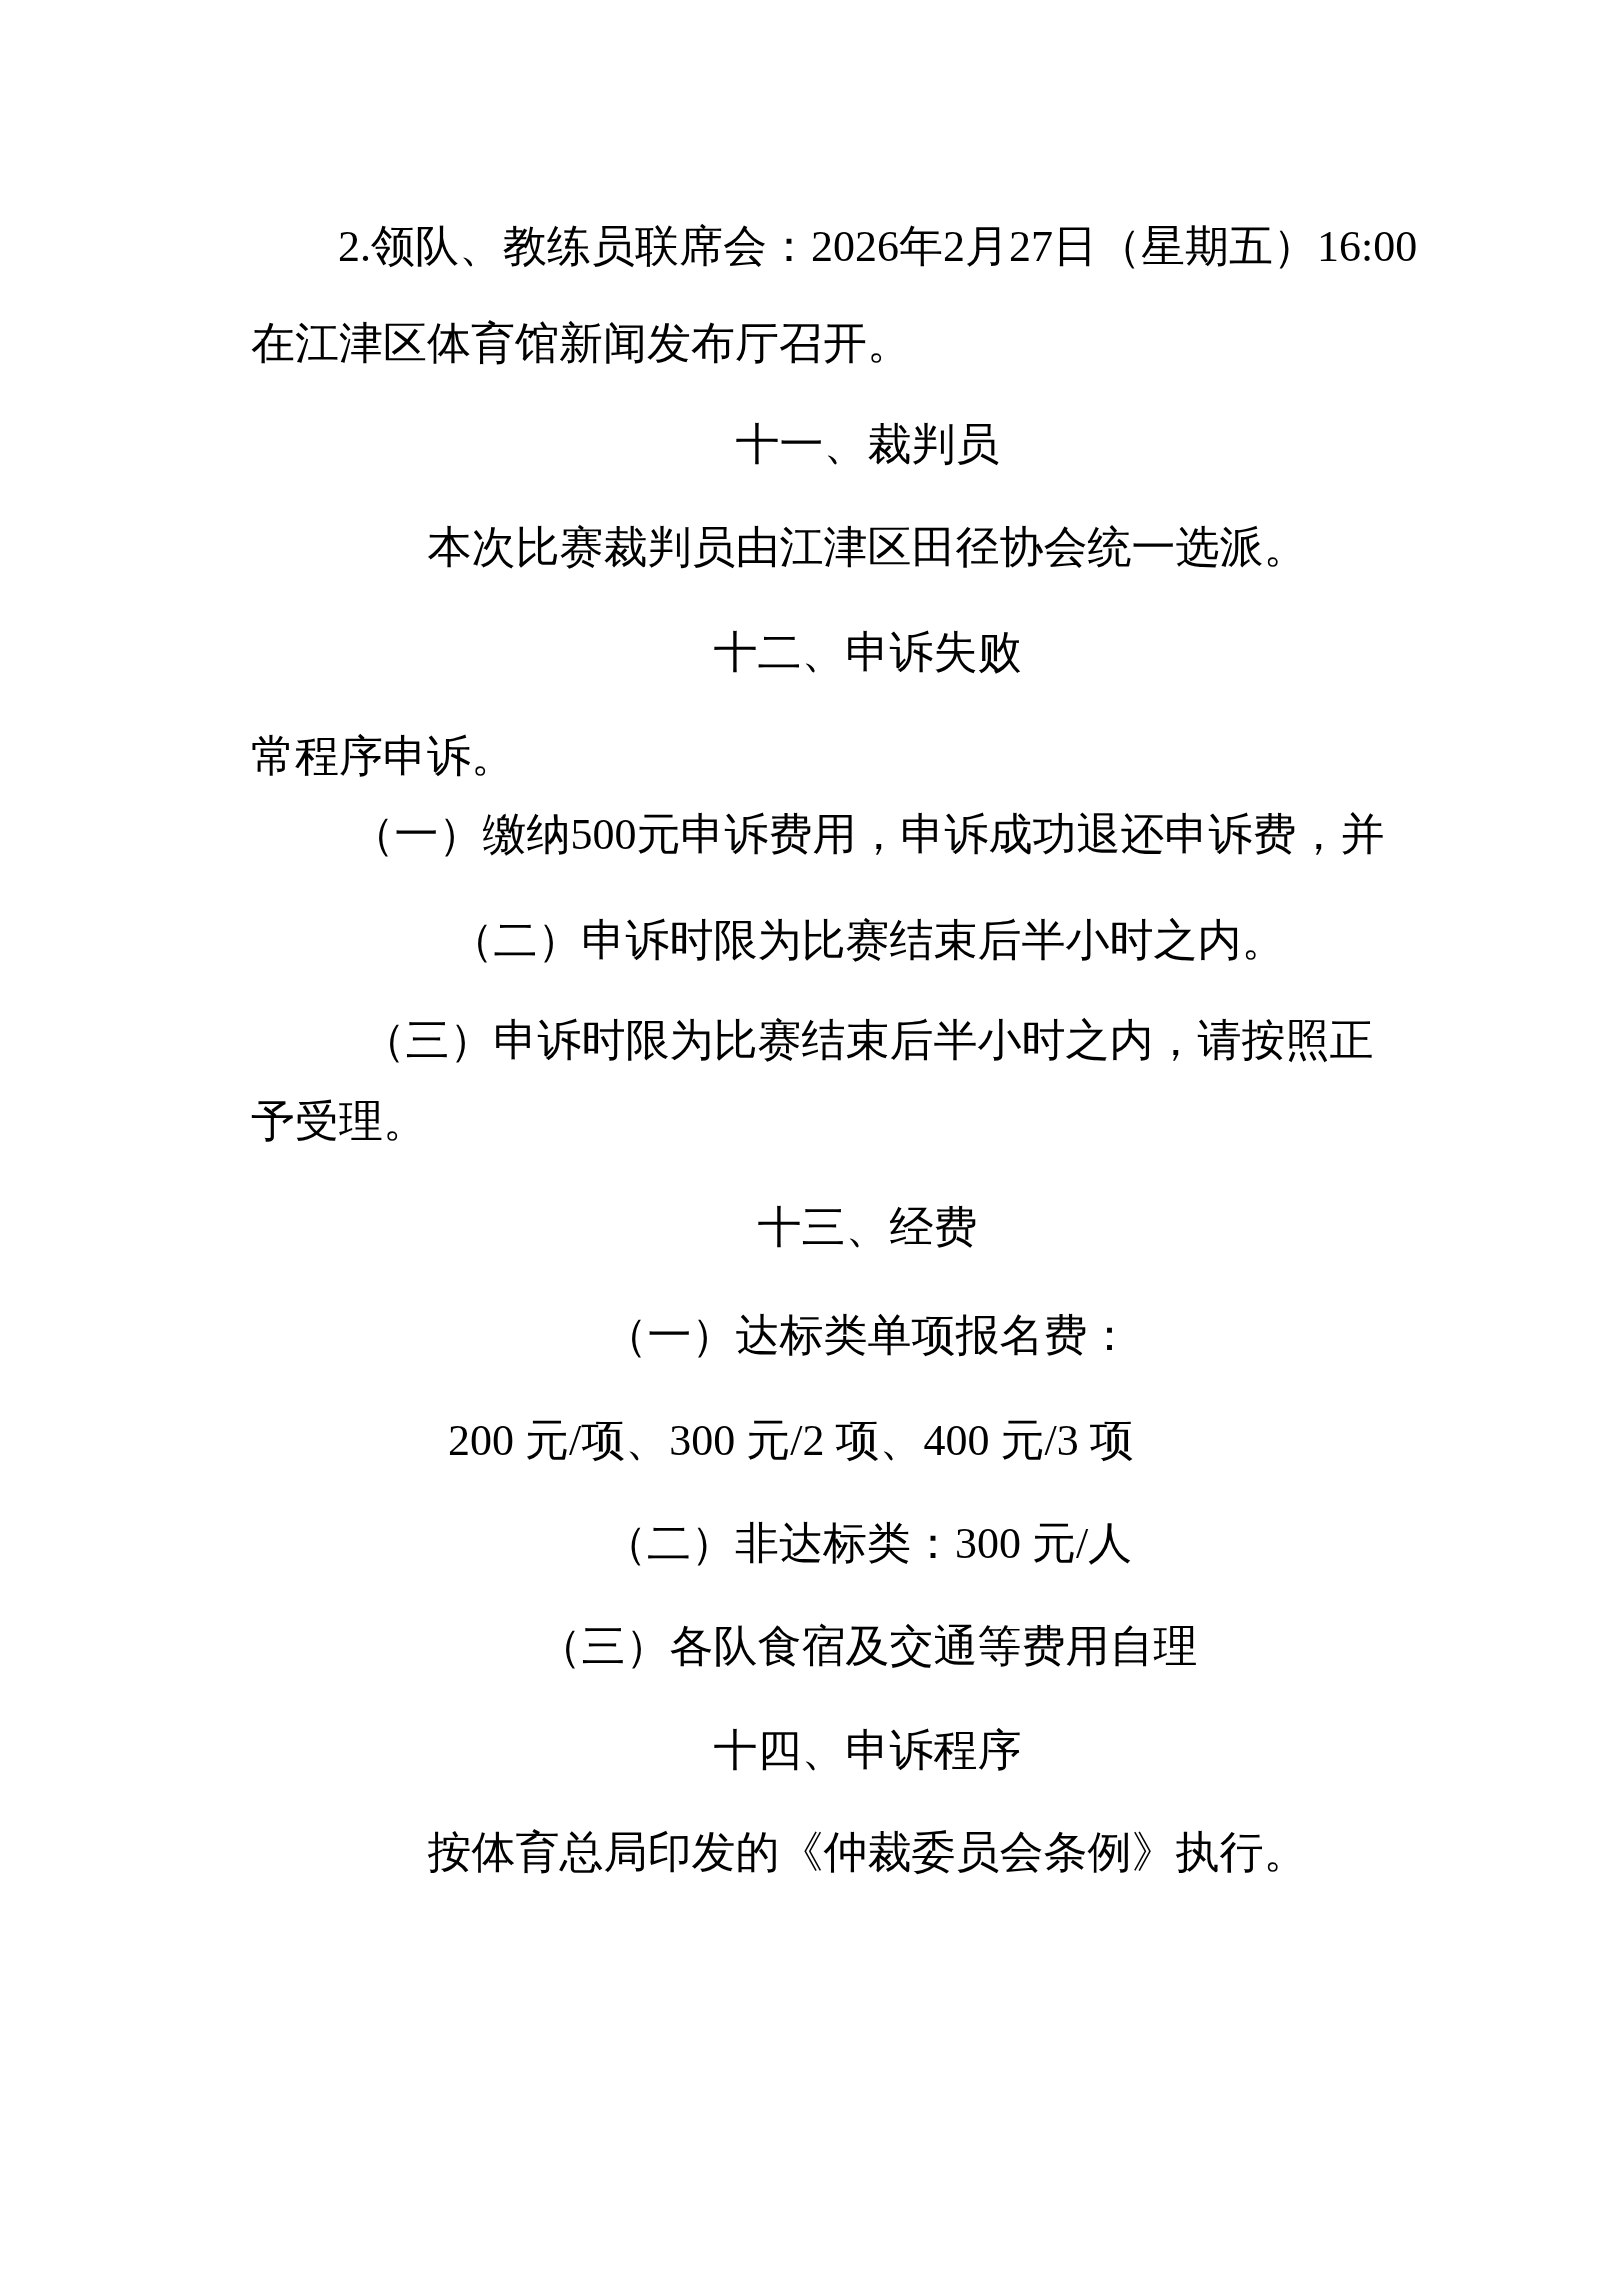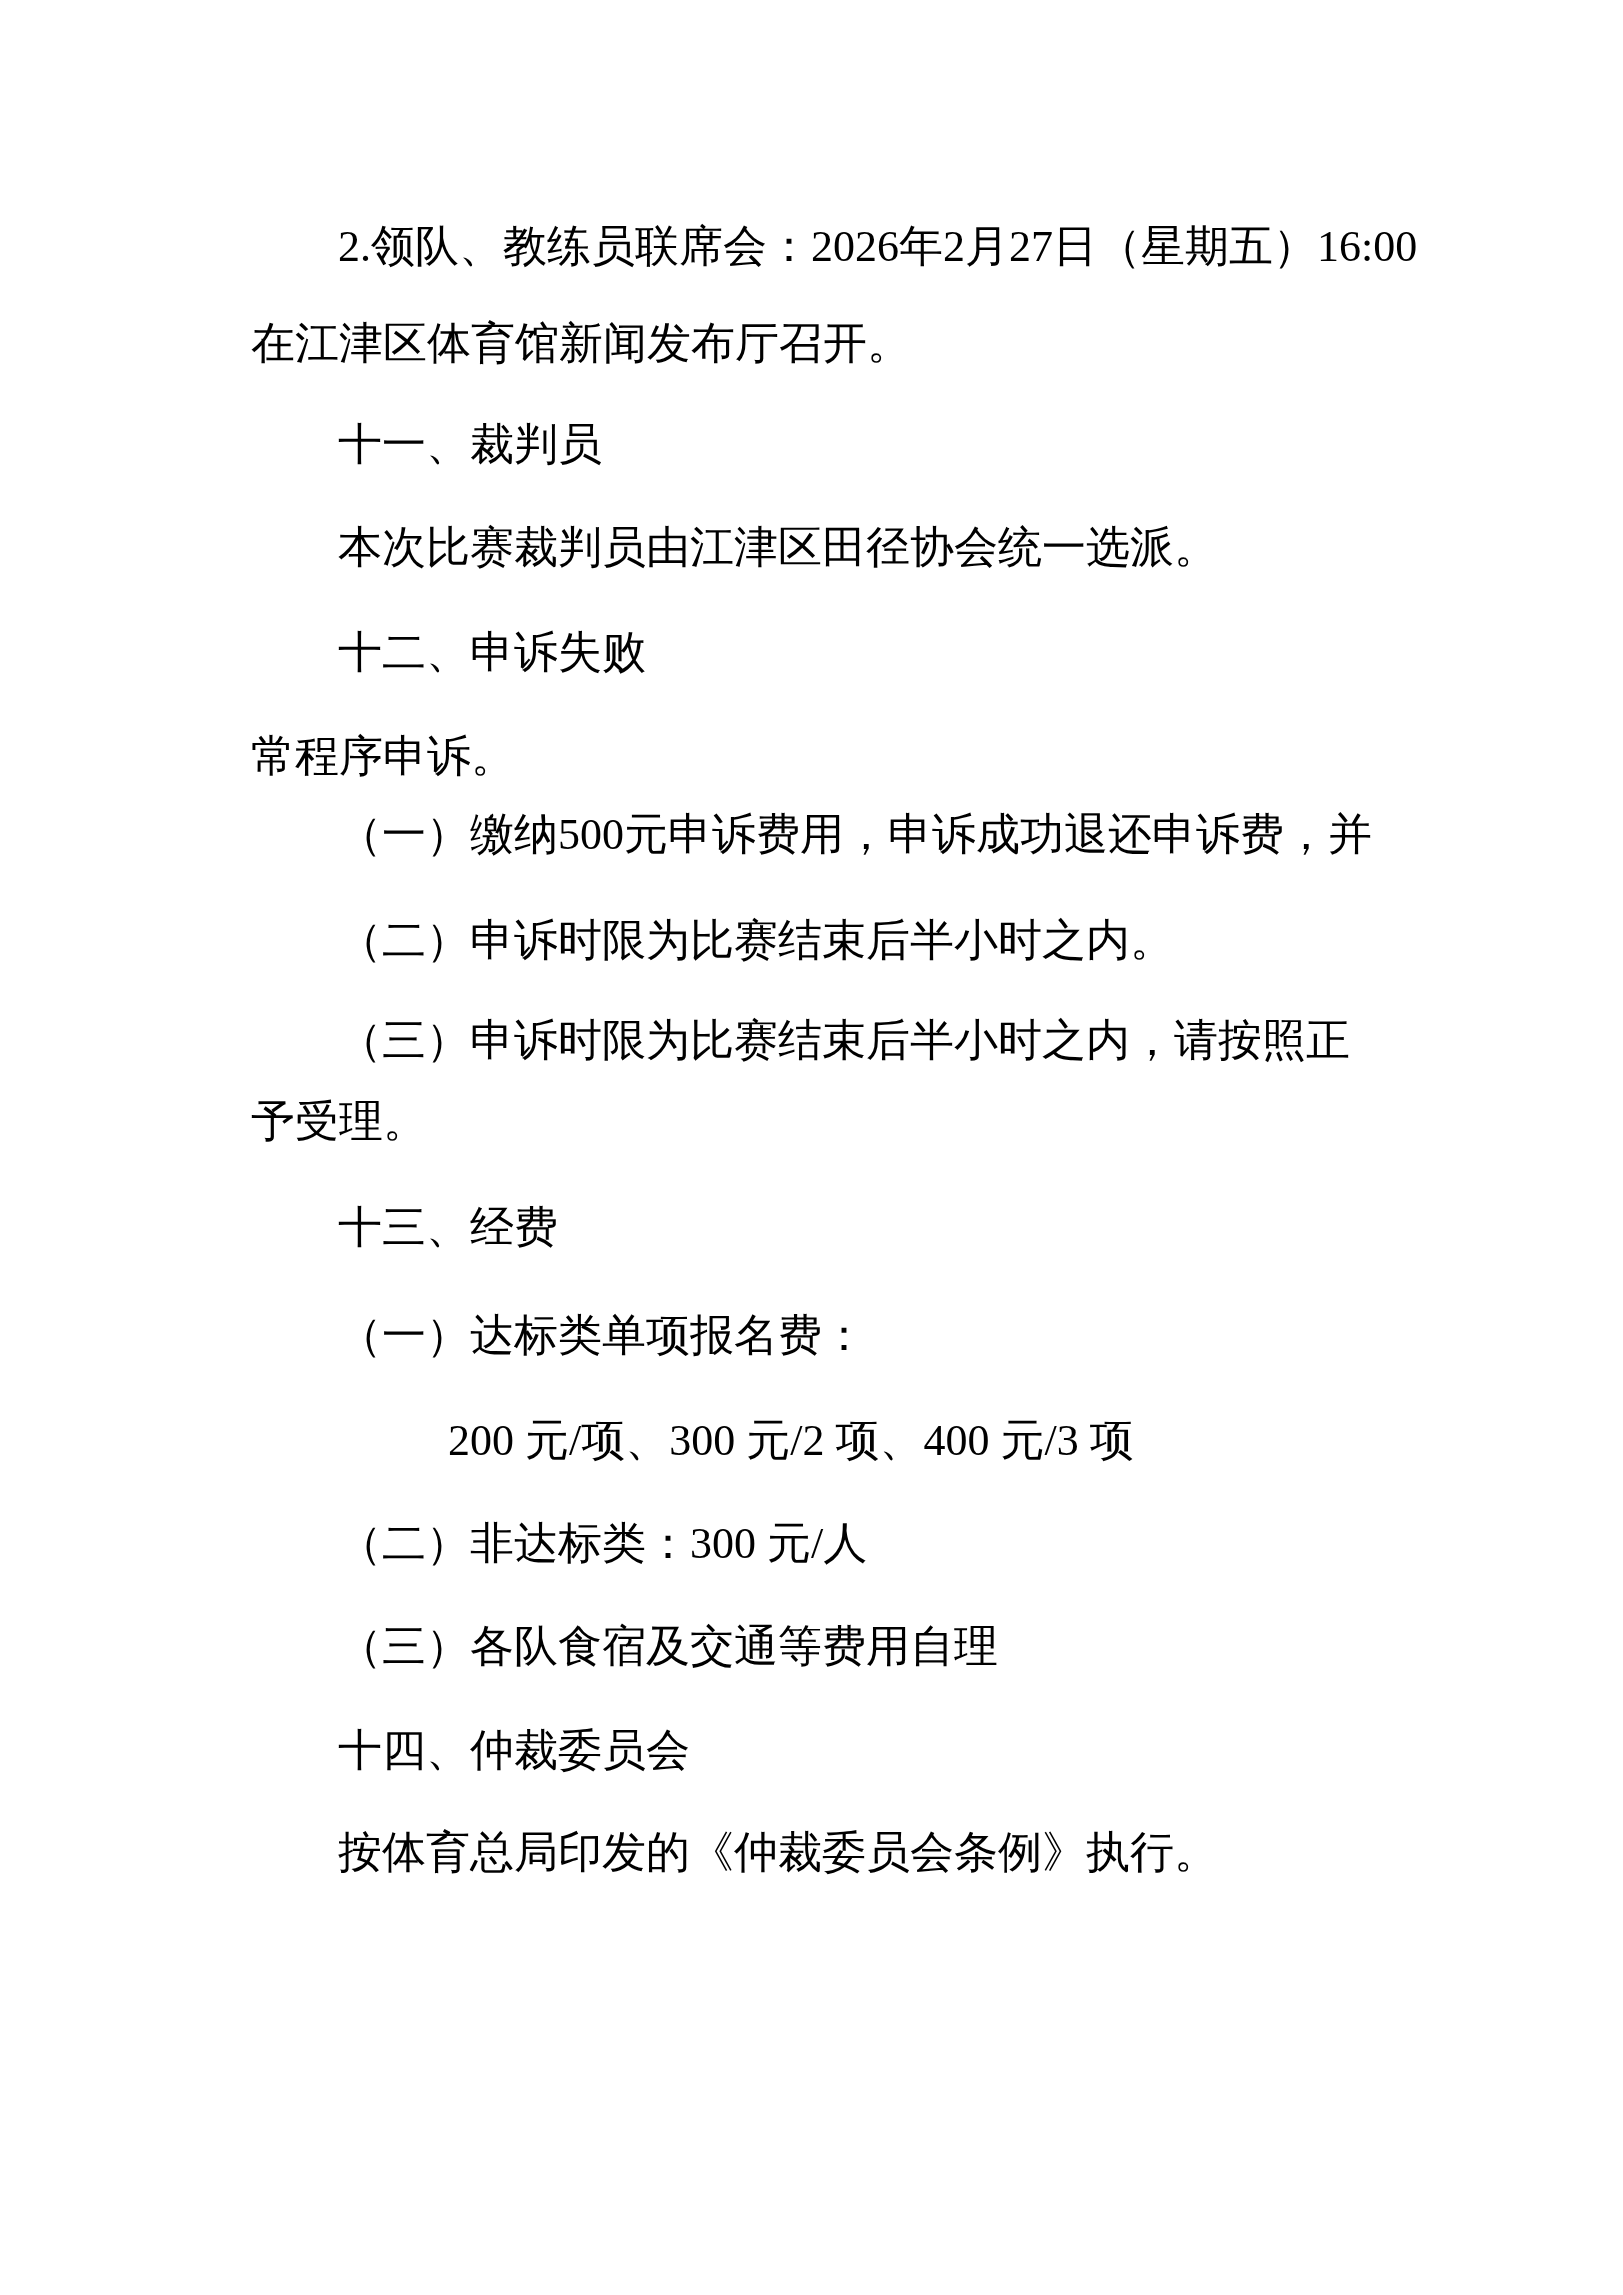--- a/index.html
+++ b/index.html
@@ -30,21 +30,21 @@
   }
   .body .line {
     font-family: "Liberation Serif", "DejaVu Serif", serif;
     font-weight: 400;
   }
   .heading .line {
     font-family: "DejaVu Sans", "Liberation Sans", sans-serif;
     font-weight: 400;
   }
   
-  .indent-first { padding-left: 87px; }
+  .indent-first { padding-left: 87px; text-align: center; }
   .indent-fee   { padding-left: 197px; }
   
   .p1  { --lh: 97px; }
   .p2  { margin-top: 0; }
   .p3  { margin-top: 0.8px; }
   .p4  { margin-top: 1.6px; }
   .p5  { --lh: 84px; margin-top: 12px; }
   .p6  { --lh: 82px; margin-top: -5.5px; }
   .p7  { margin-top: 12.7px; }
   .p8  { --lh: 81px; margin-top: 8px; }
@@ -96,20 +96,20 @@
       <div class="para p11 body">
         <div class="line indent-fee">200 元/项、300 元/2 项、400 元/3 项</div>
       </div>
       <div class="para p12 body">
         <div class="line indent-first">（二）非达标类：300 元/人</div>
       </div>
       <div class="para p13 body">
         <div class="line indent-first">（三）各队食宿及交通等费用自理</div>
       </div>
       <div class="para p14 heading">
-        <div class="line indent-first">十四、仲裁委员会</div>
+        <div class="line indent-first">十四、申诉程序</div>
       </div>
       <div class="para p15 body">
         <div class="line indent-first">按体育总局印发的《仲裁委员会条例》执行。</div>
       </div>
     </div>
 </div>
 
 
 </body></html>

